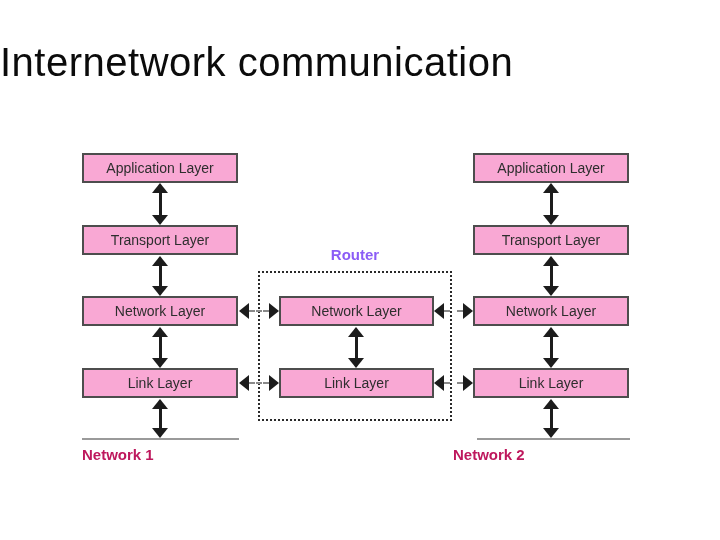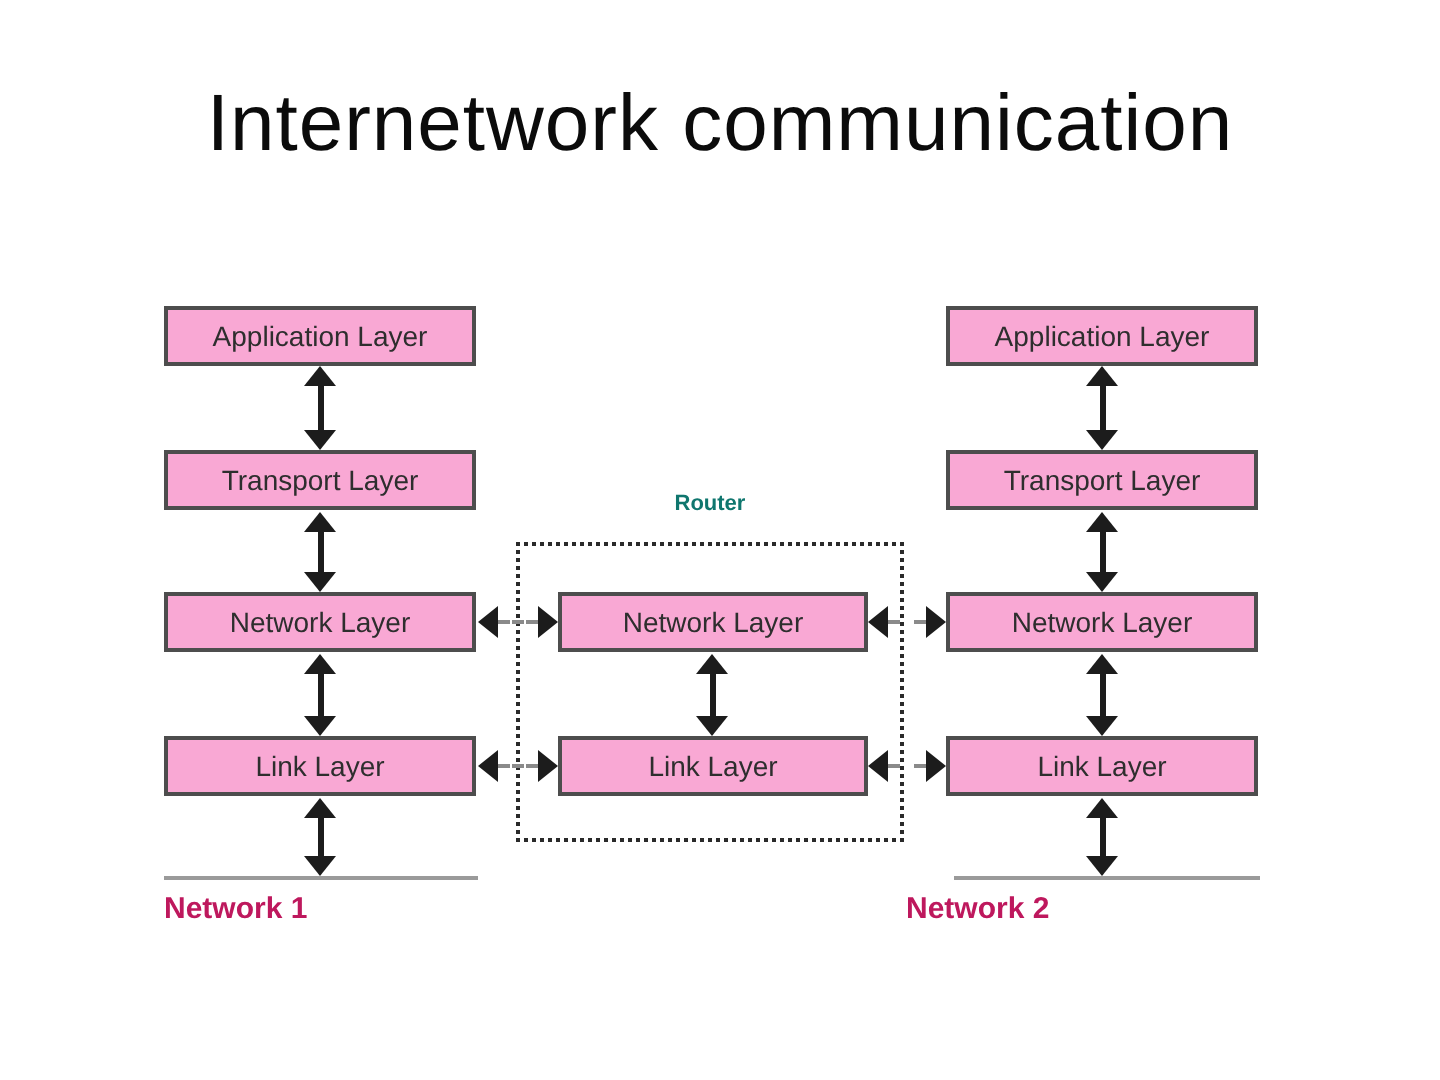--- a/index.html
+++ b/index.html
@@ -2,36 +2,36 @@
 <html><head>
 <meta charset="utf-8">
 <style>
   html, body { margin:0; padding:0; background:#ffffff; }
   .slide {
     position:relative; width:720px; height:540px; background:#ffffff;
     font-family:"Liberation Sans", sans-serif; overflow:hidden;
   }
   .title {
     position:absolute; left:0; top:40px; width:720px;
-    text-align:center; font-size:40px; font-weight:400;
+    text-align:left; font-size:40px; font-weight:400;
     letter-spacing:0.5px; color:#0b0b0b; margin:0;
   }
   .box {
     position:absolute; box-sizing:border-box; height:30px;
     background:#f9a8d4; border:2px solid #4d4d4d;
     display:flex; align-items:center; justify-content:center;
     font-size:14px; color:#2e2e2e; white-space:nowrap;
   }
   .router-outline {
     position:absolute; box-sizing:border-box;
     border:2px dotted #2a2a2a; background:transparent;
   }
   .router-label {
-    position:absolute; text-align:center; font-size:11px;
-    font-weight:bold; color:#0f766e;
+    position:absolute; text-align:center; font-size:15px;
+    font-weight:bold; color:#8b5cf6;
   }
   .net-line { position:absolute; height:0; border-top:2px solid #9a9a9a; }
   .net-label {
     position:absolute; font-size:15px;
     font-weight:bold; color:#be185d;
   }
   .varrow {
     position:absolute; width:16px;
     display:flex; flex-direction:column; align-items:center;
   }

